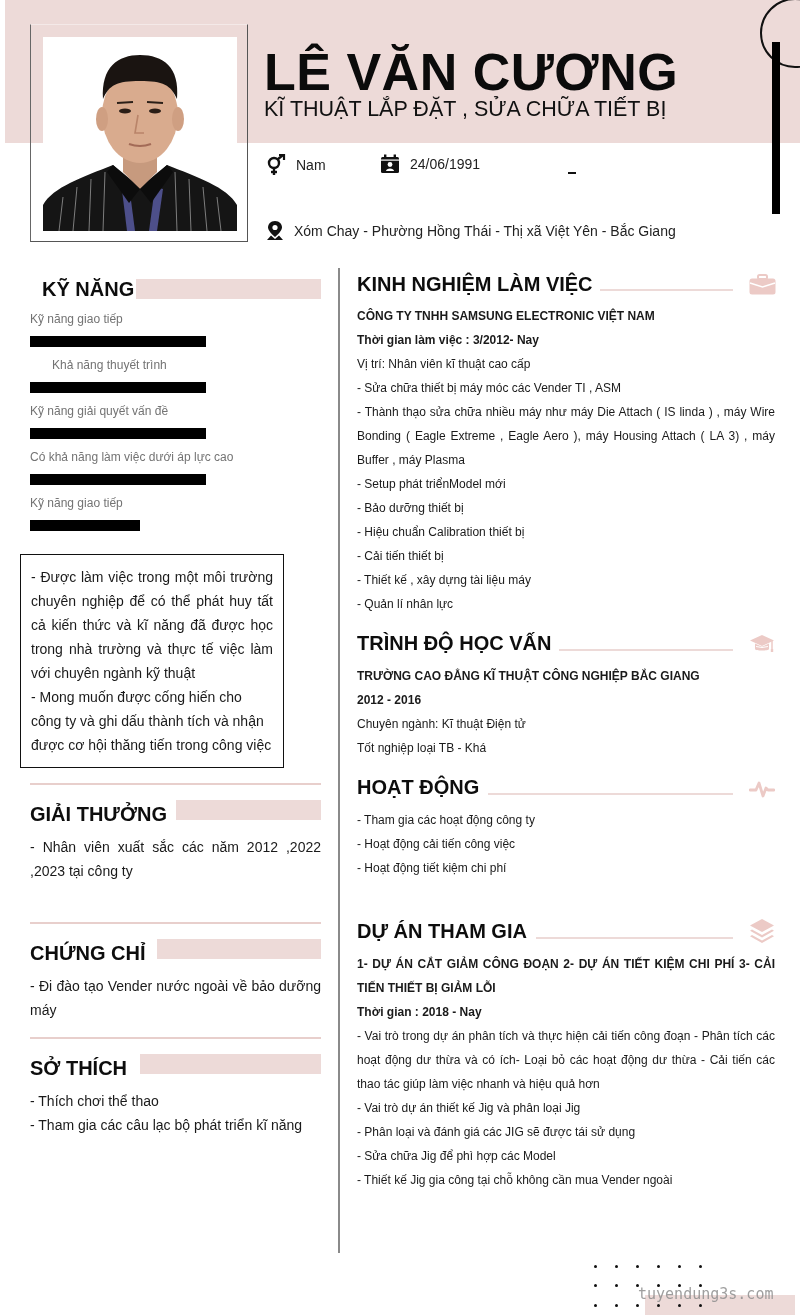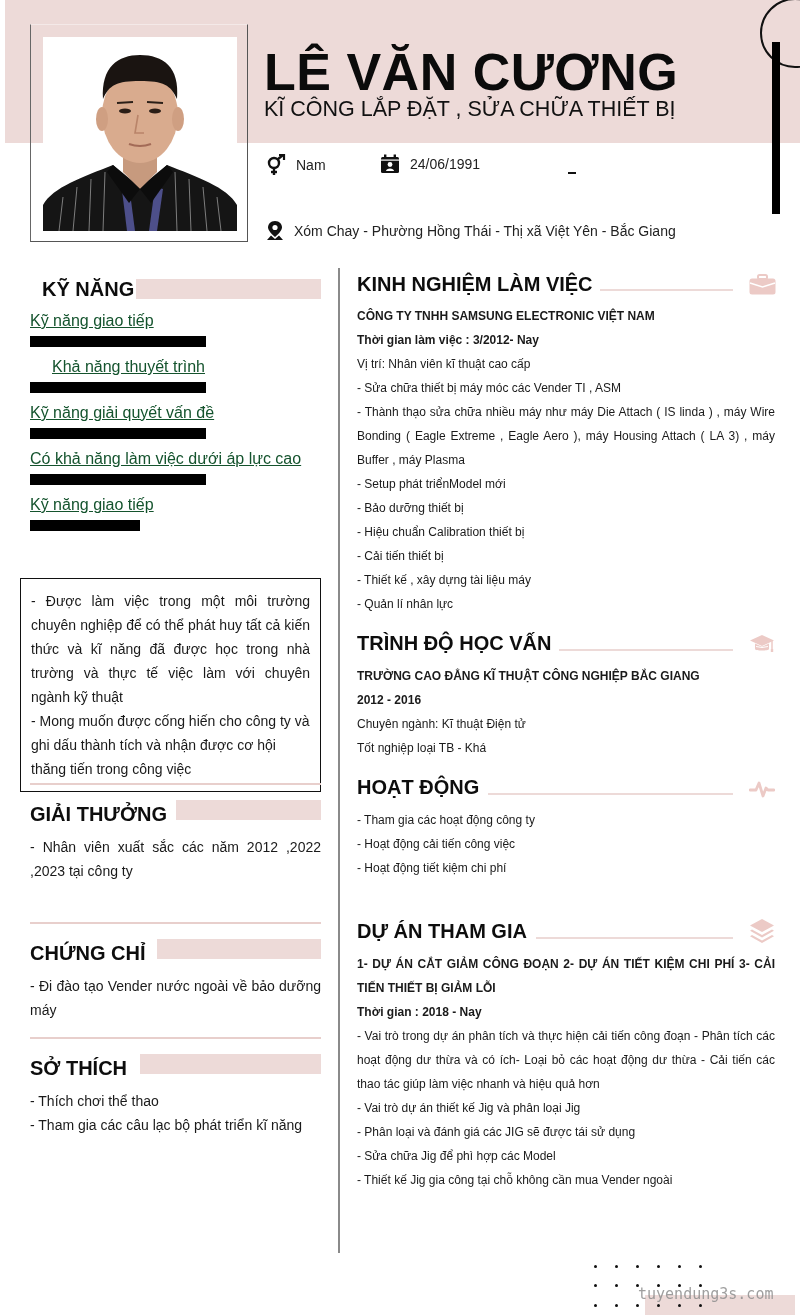--- a/index.html
+++ b/index.html
@@ -19,24 +19,24 @@
   .info-row { position: absolute; display: flex; align-items: center; font-size: 14px; color: #222; }
   .info-row svg { margin-right: 10px; }
 
   .col-divider { position: absolute; left: 338px; top: 268px; width: 2px; height: 985px; background: #8a8a8a; }
 
   .sec-title { position: absolute; font-size: 20px; font-weight: 700; color: #0d0d0d; white-space: nowrap; }
   .pink-block { position: absolute; height: 20px; background: #eddad8; }
   .pink-line { position: absolute; height: 2px; background: #eddad8; }
   .pink-hr { position: absolute; height: 1.5px; background: #e8cfcc; }
 
-  .skill-label { position: absolute; left: 30px; font-size: 16px; color: #14532d; text-decoration: underline; }
+  .skill-label { position: absolute; left: 30px; font-size: 12px; color: #737373; }
   .skill-bar { position: absolute; left: 30px; height: 11px; background: #000; }
 
-  .objective-box { position: absolute; left: 20px; top: 554px; width: 301px; height: 214px; border: 1.5px solid #111; padding: 10px 10px 0 10px; font-size: 14px; line-height: 24px; text-align: justify; color: #1a1a1a; margin-top: 24px; }
+  .objective-box { position: absolute; left: 20px; top: 554px; width: 264px; height: 214px; border: 1.5px solid #111; padding: 10px 10px 0 10px; font-size: 14px; line-height: 24px; text-align: justify; color: #1a1a1a; }
 
   .text-block { position: absolute; font-size: 14px; line-height: 24px; color: #1a1a1a; }
   .text-block.justify { text-align: justify; }
   .bold { font-weight: 700; }
 
   .right-text { position: absolute; left: 357px; width: 418px; font-size: 12px; line-height: 24px; color: #1a1a1a; }
   .right-text.justify { text-align: justify; }
   .right-text.bold { font-weight: 700; }
 
   .sec-icon { position: absolute; }
@@ -90,21 +90,21 @@
       <path d="M74 66 L90 65" stroke="#2b1f18" stroke-width="2.2"></path>
       <path d="M104 65 L120 66" stroke="#2b1f18" stroke-width="2.2"></path>
 
       <path d="M95 78 L92 96 L101 96" stroke="#b98469" stroke-width="1.6" fill="none"></path>
       <path d="M86 107 Q97 111 108 107" stroke="#a36b57" stroke-width="2.2" fill="none"></path>
     </svg>
   </div>
 </div>
 
 <div class="name">LÊ VĂN CƯƠNG</div>
-<div class="job-title">KĨ CÔNG LẮP ĐẶT , SỬA CHỮA THIẾT BỊ</div>
+<div class="job-title">KĨ THUẬT LẮP ĐẶT , SỬA CHỮA TIẾT BỊ</div>
 
 <div class="info-row" style="left:266px; top:154px;">
   <svg width="20" height="22" viewBox="0 0 20 22">
     <circle cx="8" cy="9" r="5" fill="none" stroke="#111" stroke-width="2.4"></circle>
     <line x1="8" y1="14" x2="8" y2="21" stroke="#111" stroke-width="2.4"></line>
     <line x1="5" y1="18" x2="11" y2="18" stroke="#111" stroke-width="2.4"></line>
     <line x1="11.5" y1="5.5" x2="17" y2="1" stroke="#111" stroke-width="2.4"></line>
     <path d="M13 1 L18 1 L18 6" fill="none" stroke="#111" stroke-width="2.2"></path>
   </svg>
   <span>Nam</span>

